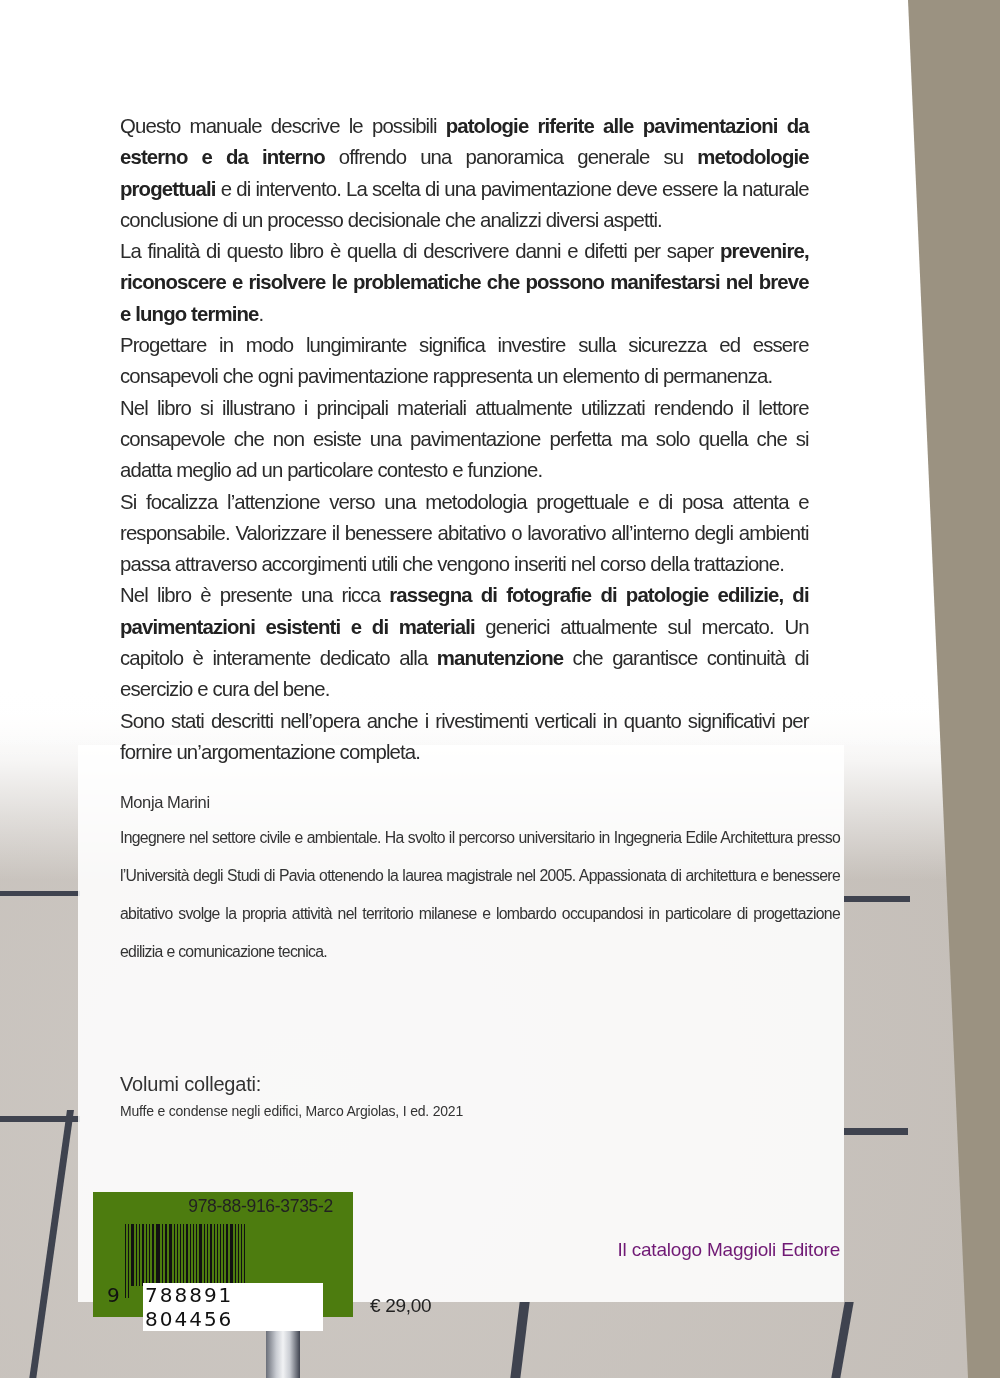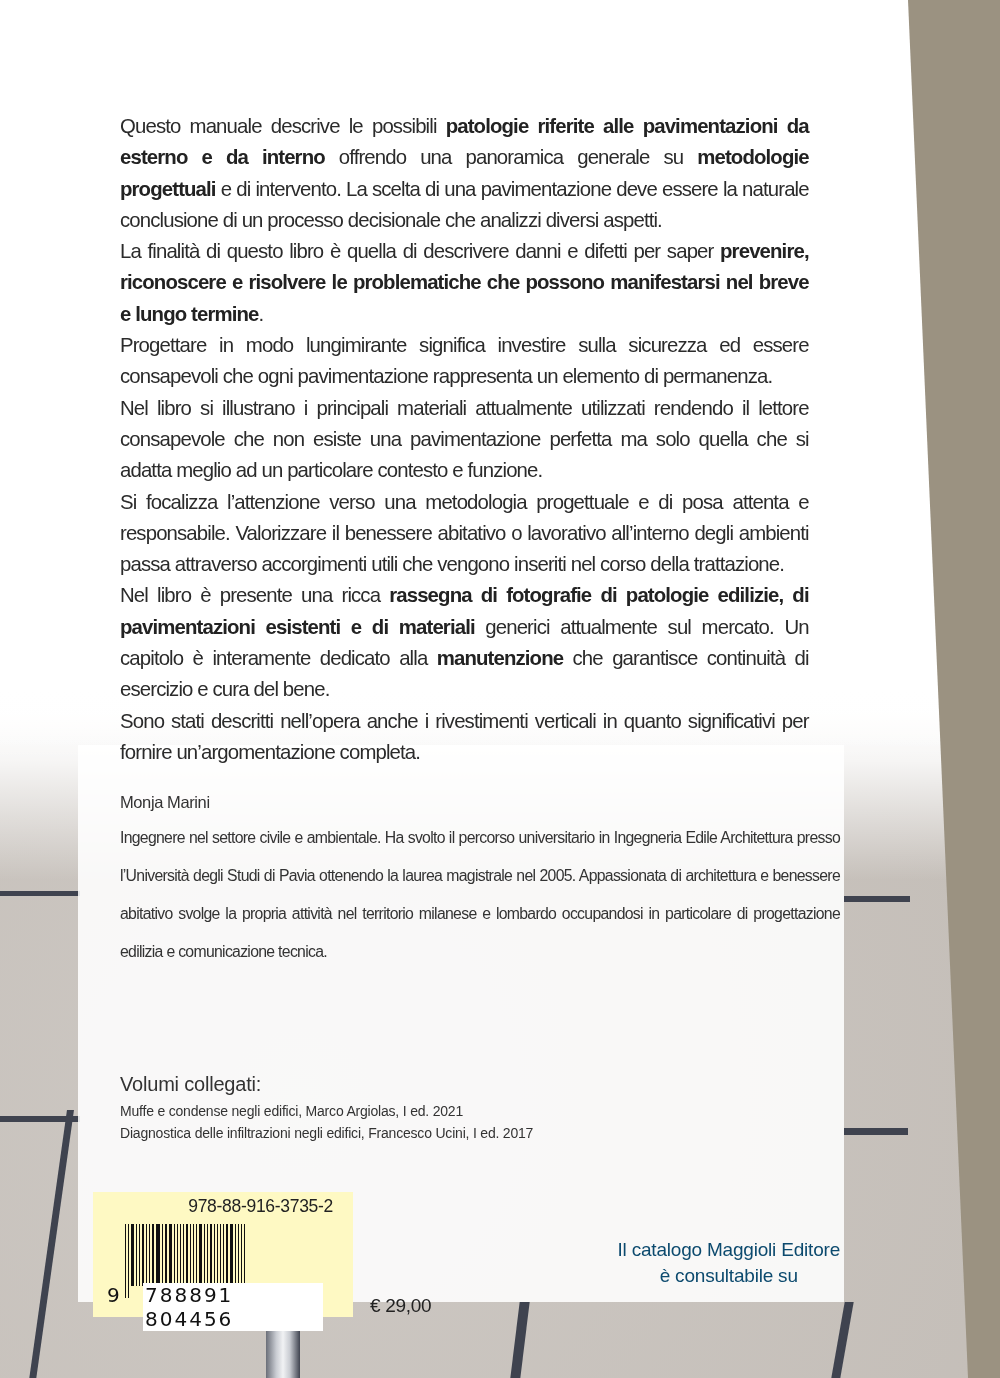--- a/index.html
+++ b/index.html
@@ -60,21 +60,21 @@
       font-size: 20px; color: #333; letter-spacing: -0.2px;
     }
     .related-list {
       position: absolute; left: 120px; top: 1073px;
       font-size: 14px; line-height: 22px; color: #333; letter-spacing: -0.2px;
       margin: 0; padding: 0; list-style: none;
     }
 
     .barcode-box {
       position: absolute; left: 93px; top: 1165px; width: 260px; height: 125px;
-      background: #fef9c3;
+      background: #4d7c0f;
     }
     .isbn-text {
       position: absolute; right: 20px; top: 4px;
       font-size: 17.5px; color: #222; letter-spacing: -0.3px;
     }
     .bars {
       position: absolute; left: 32px; top: 32px; width: 196px; height: 80px;
       display: flex; align-items: flex-start;
     }
     .bars span { display: block; height: 62px; background: #111; margin-right: 2px; }
@@ -86,22 +86,22 @@
       background: transparent;
     }
     .barcode-digits .d-first { position: absolute; left: 6px; top: 0; }
     .barcode-digits .d-rest { position: absolute; left: 42px; top: 0; background: #fff; padding: 0 2px; letter-spacing: 2px; }
 
     .price {
       position: absolute; left: 370px; top: 1268px;
       font-size: 19px; color: #222; letter-spacing: -0.3px;
     }
     .catalog {
-      position: absolute; right: 160px; top: 1210px; text-align: center;
-      font-size: 19px; line-height: 26px; color: #0c4a6e; letter-spacing: -0.2px;
+      position: absolute; right: 160px; top: 1210px; text-align: right;
+      font-size: 19px; line-height: 26px; color: #701a75; letter-spacing: -0.2px;
     }
   </style>
 </head>
 <body>
 
 <div class="floor"></div>
 
 <div class="grout" style="left:0;top:891px;width:80px;height:5px;"></div>
 <div class="grout" style="left:844px;top:896px;width:66px;height:6px;"></div>
 <div class="grout" style="left:0;top:1116px;width:80px;height:6px;"></div>
@@ -127,21 +127,20 @@
       <p><span>Nel libro è presente una ricca </span><b>rassegna di fotografie di patologie edilizie, di pavimentazioni esistenti e di materiali</b><span> generici attualmente sul mercato. Un capitolo è interamente dedicato alla </span><b>manutenzione</b><span> che garantisce continuità di esercizio e cura del bene.</span></p>
       <p><span>Sono stati descritti nell’opera anche i rivestimenti verticali in quanto significativi per fornire un’argomentazione completa.</span></p>
     </div>
 
   <div class="author-name">Monja Marini</div>
   <div class="author-bio">Ingegnere nel settore civile e ambientale. Ha svolto il percorso universitario in Ingegneria Edile Architettura presso l’Università degli Studi di Pavia ottenendo la laurea magistrale nel 2005. Appassionata di architettura e benessere abitativo svolge la propria attività nel territorio milanese e lombardo occupandosi in particolare di progettazione edilizia e comunicazione tecnica.</div>
 
   <div class="related-title">Volumi collegati:</div>
   <ul class="related-list">
     <li>Muffe e condense negli edifici, Marco Argiolas, I ed. 2021</li>
-    <li>Diagnostica delle infiltrazioni negli edifici, Francesco Ucini, I ed. 2017</li>
   </ul>
 
   <div class="barcode-box">
     <div class="isbn-text">978-88-916-3735-2</div>
     <div class="bars" id="bars">
         <span class="long" style="width: 1px;"></span>
         <span class="long" style="width: 1px;"></span>
         <span style="width: 3px;"></span>
         <span style="width: 1px;"></span>
         <span style="width: 1px;"></span>
@@ -179,15 +178,14 @@
     <div class="barcode-digits">
       <span class="d-first">9</span>
       <span class="d-rest">788891 804456</span>
     </div>
   </div>
 
   <div class="price">€ 29,00</div>
 
   <div class="catalog">
     <div>Il catalogo Maggioli Editore</div>
-    <div>è consultabile su</div>
   </div>
 </div>
 
 </body></html>

